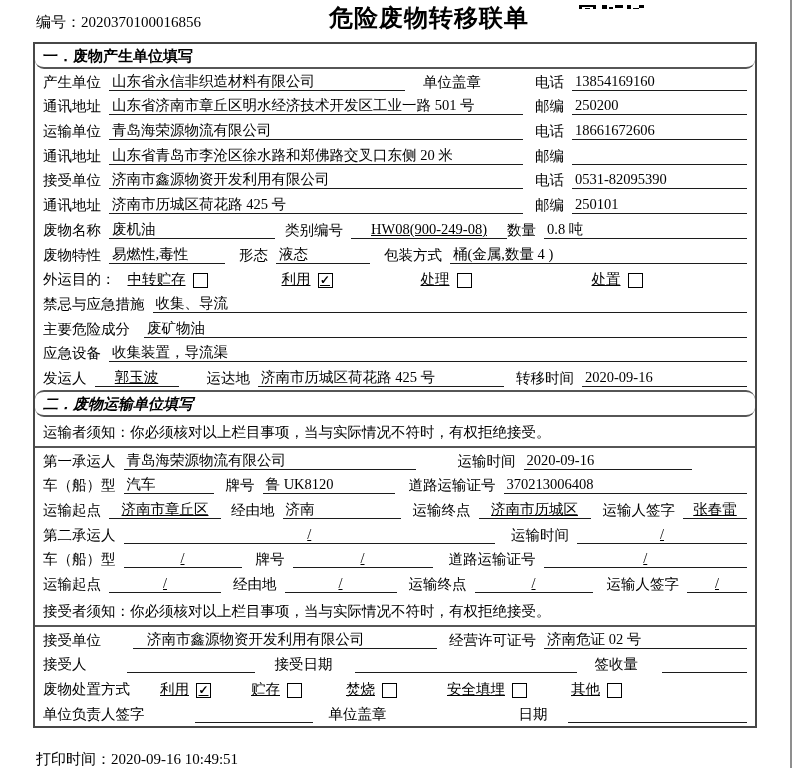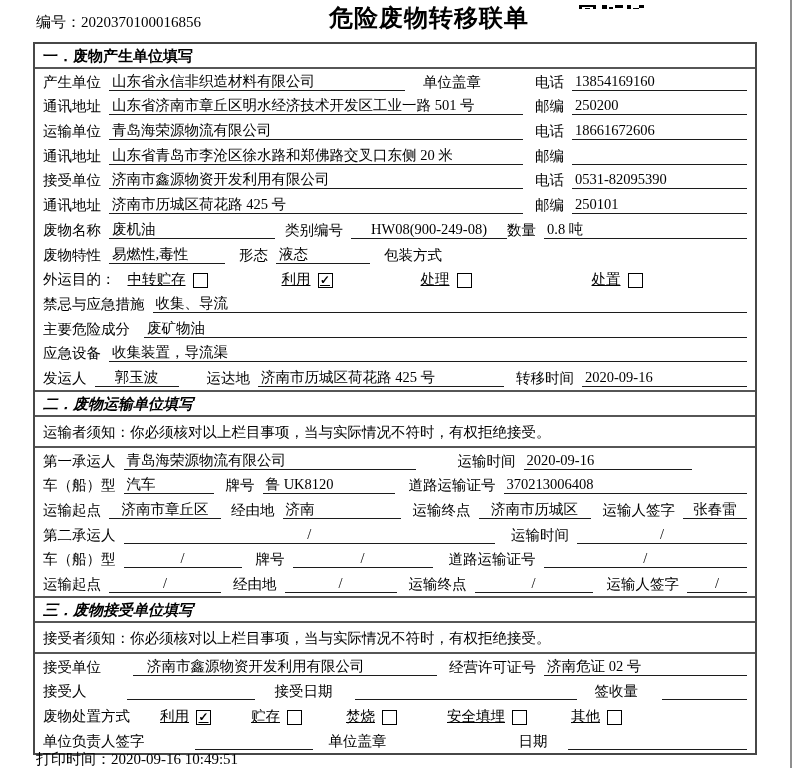--- a/index.html
+++ b/index.html
@@ -13,30 +13,30 @@
   
   .doc-header{position:absolute;left:0;top:0;width:796px;height:40px;}
   .doc-number{position:absolute;left:36px;top:13px;font-size:15px;white-space:nowrap;}
   .doc-title{position:absolute;left:0;top:2px;width:100%;text-align:center;text-indent:62px;
     font-size:24px;font-weight:bold;letter-spacing:1px;}
   .qr-frag{position:absolute;left:578px;top:0;width:66px;height:9px;overflow:hidden;}
   
   .main-table{position:absolute;left:33px;top:42px;width:724px;box-sizing:border-box;
     border:2px solid #474747;background:#fff;}
   .sec-head{font-size:15px;font-weight:bold;padding:3px 8px 2px;border-bottom:2px solid #565656;
-    line-height:18px;}
+    line-height:18px;border-radius:9px;}
   .sec-head.mid{border-top:2px solid #565656;font-style:italic;}
   .notice{font-size:14.5px;padding:6px 8px 5px;border-bottom:2px solid #565656;line-height:18px;}
   .row{display:flex;align-items:flex-end;height:24.7px;padding:0 8px 3px;font-size:14.5px;
     box-sizing:border-box;line-height:17px;white-space:nowrap;}
   .lbl{flex:none;margin-right:8px;}
   .u{border-bottom:1px solid #1c1c1c;min-height:17px;box-sizing:border-box;padding:0 3px;
     overflow:hidden;}
   .u.fx{flex:1;}
-  .ctr{text-align:center;}
+  .ctr{text-align:center;text-decoration:underline;}
   .rpair{margin-left:auto;display:flex;align-items:flex-end;width:212px;flex:none;}
   .rpair .lbl{margin-right:8px;}
   
   .opt{display:inline-flex;align-items:flex-end;text-decoration:underline;}
   .cb{display:inline-block;width:13px;height:13px;border:1px solid #000;margin-left:7px;
     text-align:center;line-height:12px;font-size:12px;font-weight:bold;flex:none;}
   
   .doc-footer{position:absolute;left:36px;top:750px;font-size:15px;white-space:nowrap;}
 </style>
 </head>
@@ -130,20 +130,21 @@
     <span class="lbl" style="">数量</span>
     <span class="u fx">0.8 吨</span>
   </div>
 
   <div class="row">
     <span class="lbl">废物特性</span>
     <span class="u" style="width:116px">易燃性,毒性</span>
     <span class="lbl" style="margin-left:14px">形态</span>
     <span class="u" style="width:94px">液态</span>
     <span class="lbl" style="margin-left:14px">包装方式</span>
+    <span class="u fx">桶(金属,数量 4 )</span>
   </div>
 
   <div class="row">
     <span class="lbl">外运目的：</span>
     <span class="opt" style="margin-left:4px">
       <span>中转贮存</span>
       <span class="cb"></span>
     </span>
     <span class="opt" style="margin-left:74px">
       <span>利用</span>
@@ -233,21 +234,20 @@
     <span class="lbl">运输起点</span>
     <span class="u ctr" style="width:112px">/</span>
     <span class="lbl" style="margin-left:12px">经由地</span>
     <span class="u ctr" style="width:112px">/</span>
     <span class="lbl" style="margin-left:12px">运输终点</span>
     <span class="u ctr" style="width:118px">/</span>
     <span class="lbl" style="margin-left:14px">运输人签字</span>
     <span class="u fx ctr">/</span>
   </div>
 
-  <div class="sec-head mid">三．废物接受单位填写</div>
   <div class="notice">接受者须知：你必须核对以上栏目事项，当与实际情况不符时，有权拒绝接受。</div>
 
   <div class="row">
     <span class="lbl">接受单位</span>
     <span class="u" style="width:304px;margin-left:24px;padding-left:14px">济南市鑫源物资开发利用有限公司</span>
     <span class="lbl" style="margin-left:12px">经营许可证号</span>
     <span class="u fx">济南危证 02 号</span>
   </div>
 
   <div class="row">

